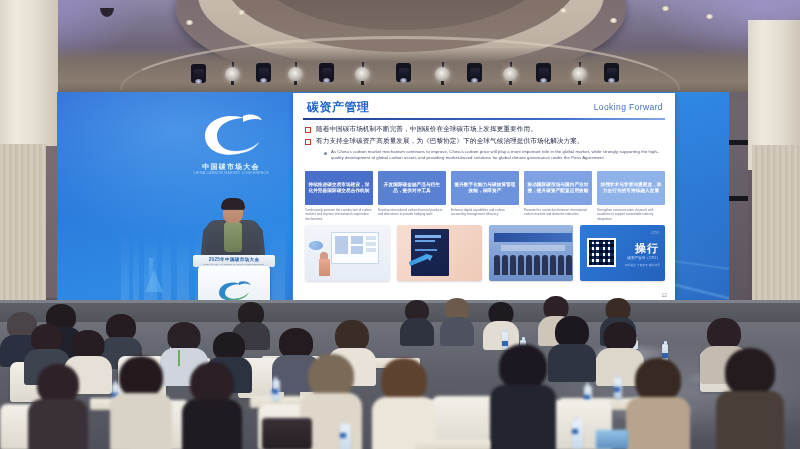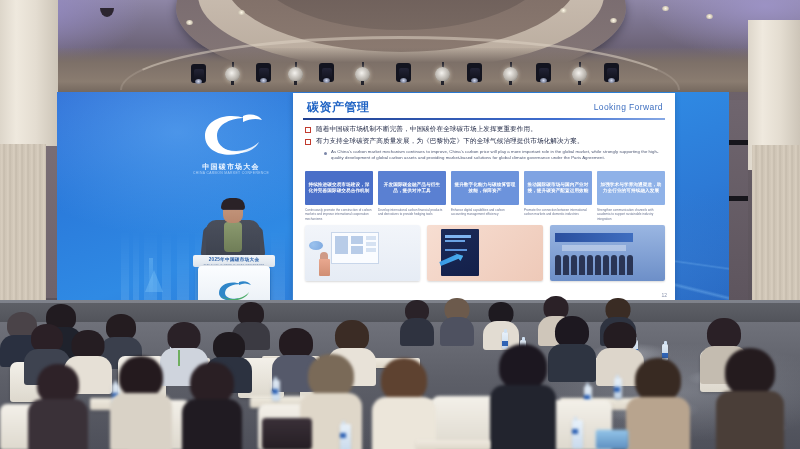--- a/index.html
+++ b/index.html
@@ -532,20 +532,29 @@
             <div class="pp" style="left:13px;"></div>
           <div class="pp" style="left:21px;"></div>
             <div class="pp" style="left:29px;"></div>
           <div class="pp" style="left:37px;"></div>
             <div class="pp" style="left:45px;"></div>
           <div class="pp" style="left:53px;"></div>
             <div class="pp" style="left:61px;"></div>
           <div class="pp" style="left:69px;"></div>
             <div class="pp" style="left:77px;"></div>
         </div>
+        <div class="ph ph4">
+          <div class="tp">CTO</div>
+          <div class="qr">
+              <i></i>
+            </div>
+          <div class="cal">操行</div>
+          <div class="cal2">碳资产管理（CTO）</div>
+          <div class="cal3">扫码关注 了解更多 获取资讯</div>
+        </div>
       </div>
 
       <div class="slide-pageno">12</div>
     </div>
   </div>
 
   <div class="speaker blur-mid">
     <div class="sp-armL"></div>
     <div class="sp-armR"></div>
     <div class="sp-body"></div>

